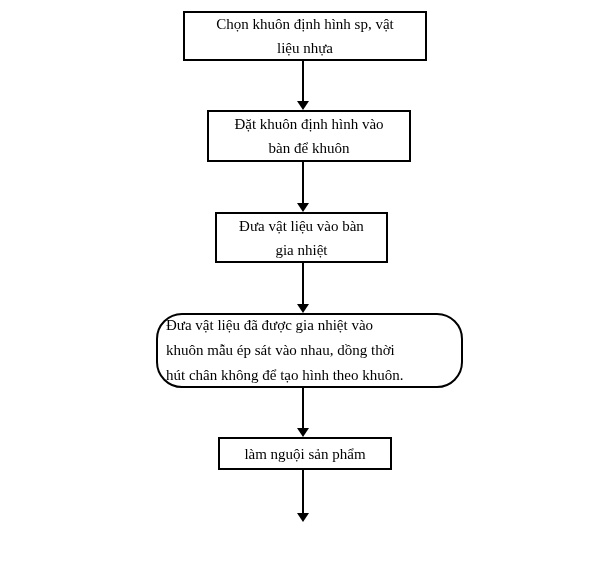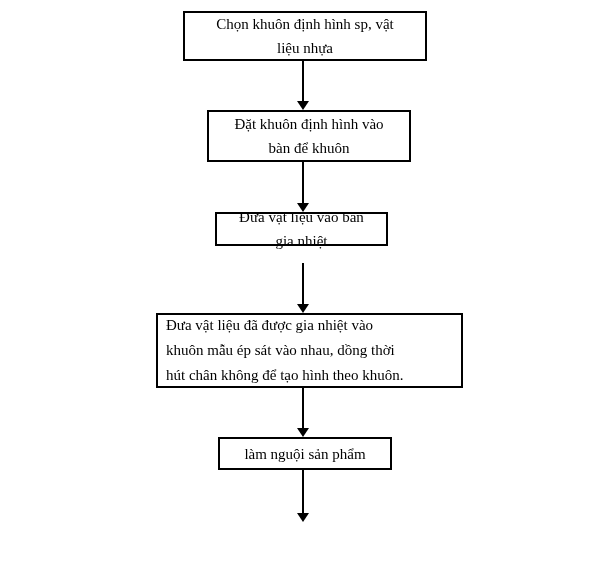--- a/index.html
+++ b/index.html
@@ -28,22 +28,22 @@
     line-height: 24px;
   }
   .lbl {
     display: block;
     width: 100%;
     white-space: pre-line;
     text-align: center;
   }
   .box-1 { left: 183px; top: 11px;  width: 244px; height: 50px; }
   .box-2 { left: 207px; top: 110px; width: 204px; height: 52px; }
-  .box-3 { left: 215px; top: 212px; width: 173px; height: 34px; }
-  .box-4 { left: 156px; top: 313px; width: 307px; height: 75px; line-height: 25px; }
+  .box-3 { left: 215px; top: 212px; width: 173px; height: 51px; }
+  .box-4 { left: 156px; top: 313px; width: 307px; height: 75px; line-height: 25px; border-radius: 26px; }
   .box-4 .lbl { text-align: left; padding: 0 4px 0 8px; }
   .box-5 { left: 218px; top: 437px; width: 174px; height: 33px; }
   .box-6 { left: 172px; top: 523px; width: 274px; height: 38px; }
 
   .arrow {
     position: absolute;
     left: 297px;          
     width: 12px;
   }
   .arrow .shaft {

